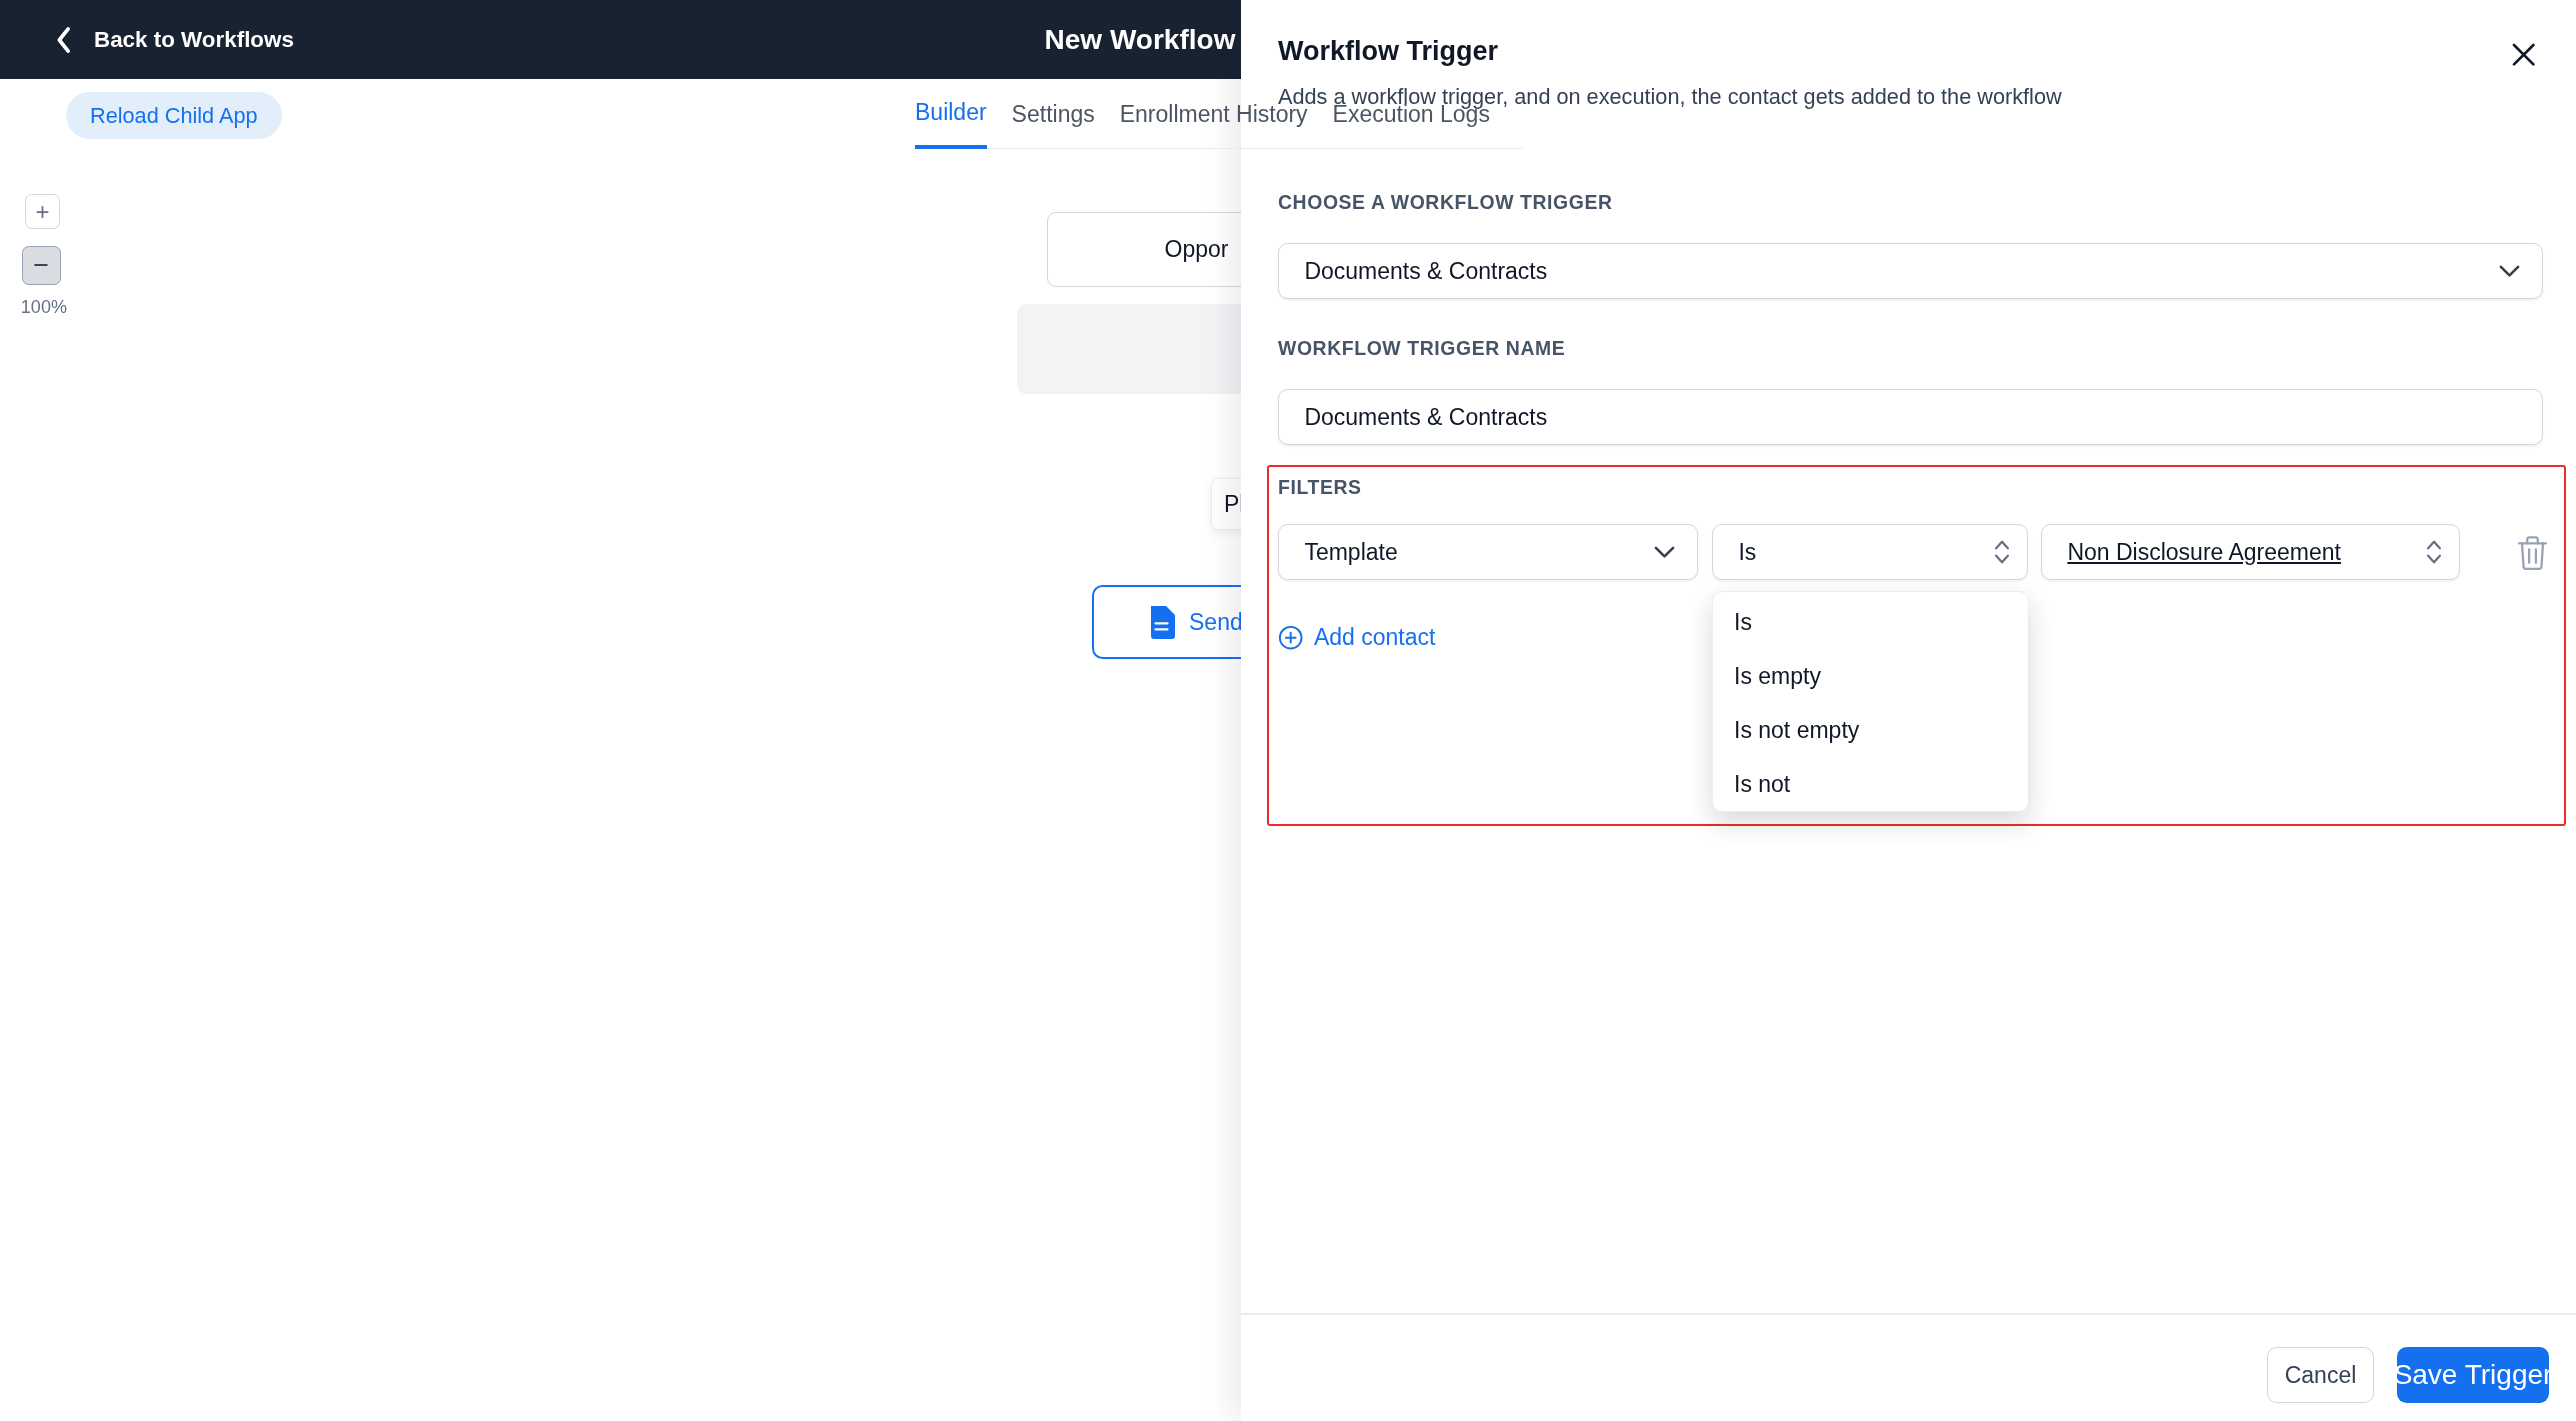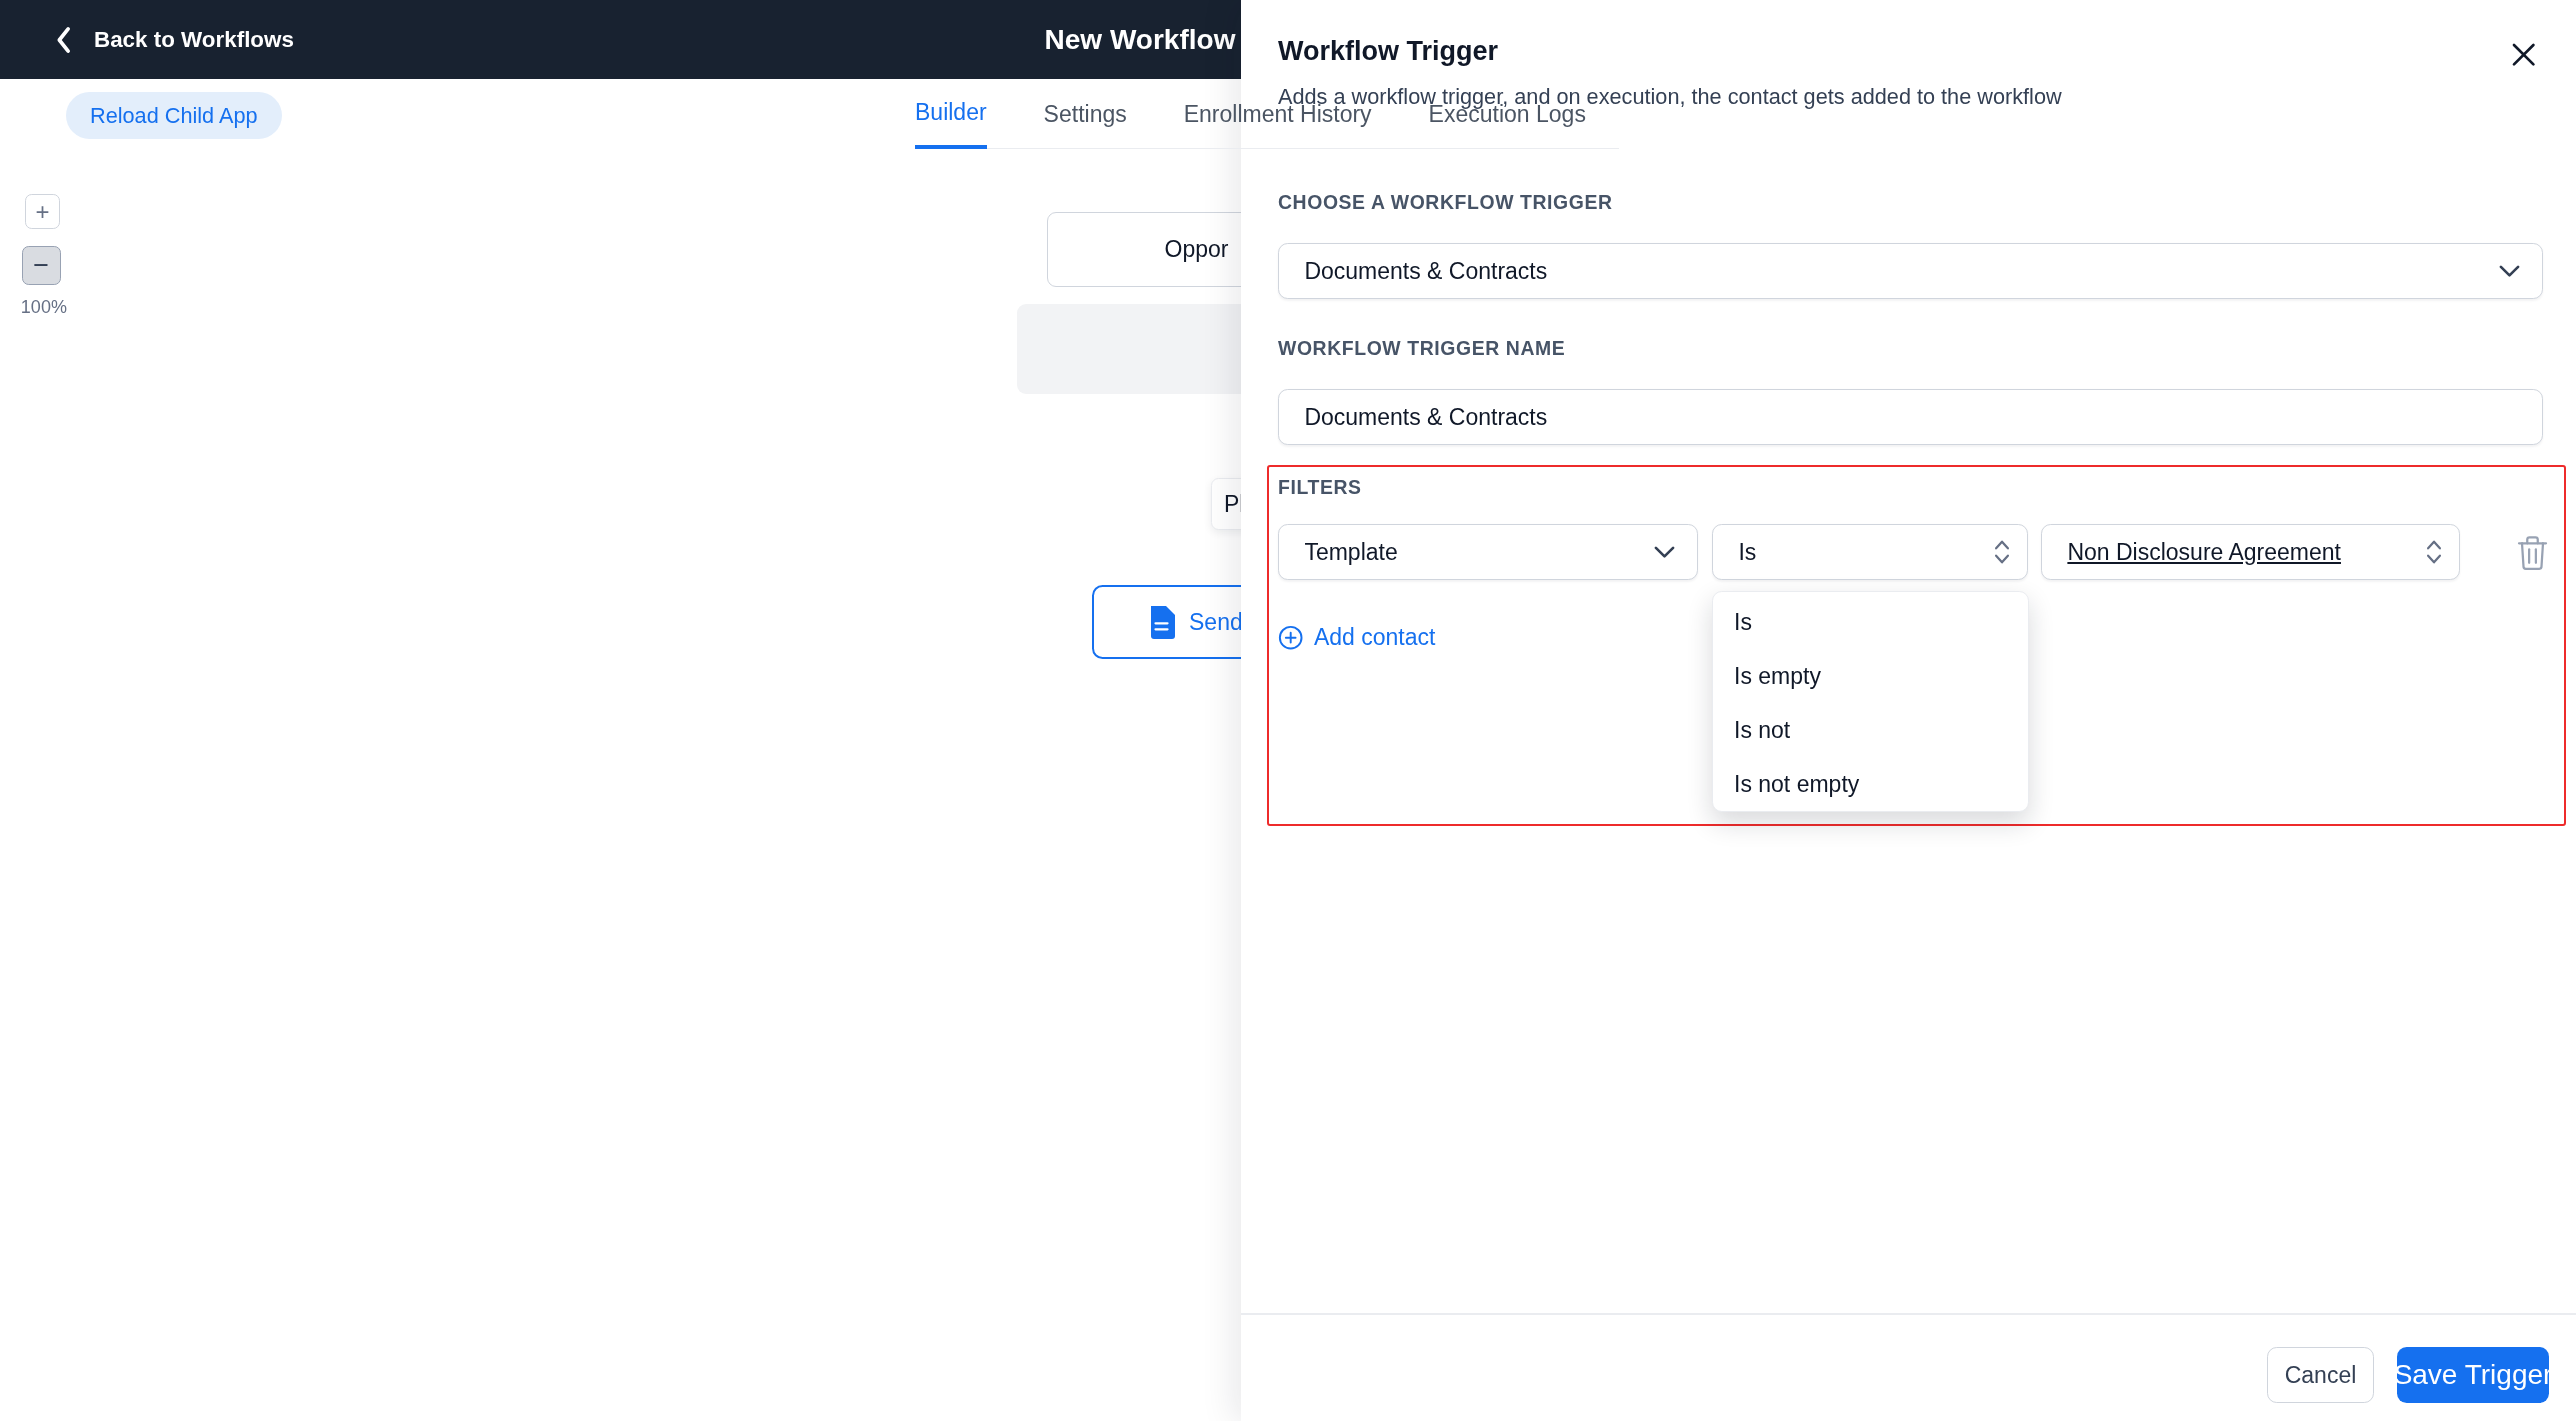--- a/index.html
+++ b/index.html
@@ -31,21 +31,21 @@
   
   .reload-btn {
     position:absolute; left:66px; top:92px; height:47px; padding:0 24px;
     border:none; border-radius:24px; background:#E3EEFB;
     color:var(--accent,#1570EF); font-size:21.7px; font-weight:500;
     display:flex; align-items:center; cursor:pointer; z-index:10;
     font-family:inherit;
   }
   .tabs {
     position:absolute; left:915px; top:79px; height:70px;
-    display:flex; gap:57px; z-index:50;
+    display:flex; gap:25px; z-index:50;
     border-bottom:1.5px solid #EAECF0; padding-right:33px;
   }
   .tab {
     height:70px; display:flex; align-items:center;
     font-size:23px; color:#4B5563; cursor:pointer; white-space:nowrap;
   }
   .tab.active { color:var(--accent,#1570EF); border-bottom:4.5px solid var(--accent,#1570EF); }
 
   .zoom-btn {
     position:absolute; display:flex; align-items:center; justify-content:center;
@@ -297,22 +297,22 @@
             <circle cx="17" cy="17" r="14.5"></circle>
             <path d="M17 10.5 V23.5 M10.5 17 H23.5"></path>
           </svg>
       </span>
       <span>Add contact</span>
     </div>
 
     <div class="op-menu">
       <div class="op-item">Is</div>
       <div class="op-item">Is empty</div>
+      <div class="op-item">Is not empty</div>
       <div class="op-item">Is not</div>
-      <div class="op-item">Is not empty</div>
     </div>
 
     <div class="panel-divider"></div>
     <button class="btn-cancel">Cancel</button>
     <button class="btn-save">Save Trigger</button>
 
   </aside>
 
 </div>
 

